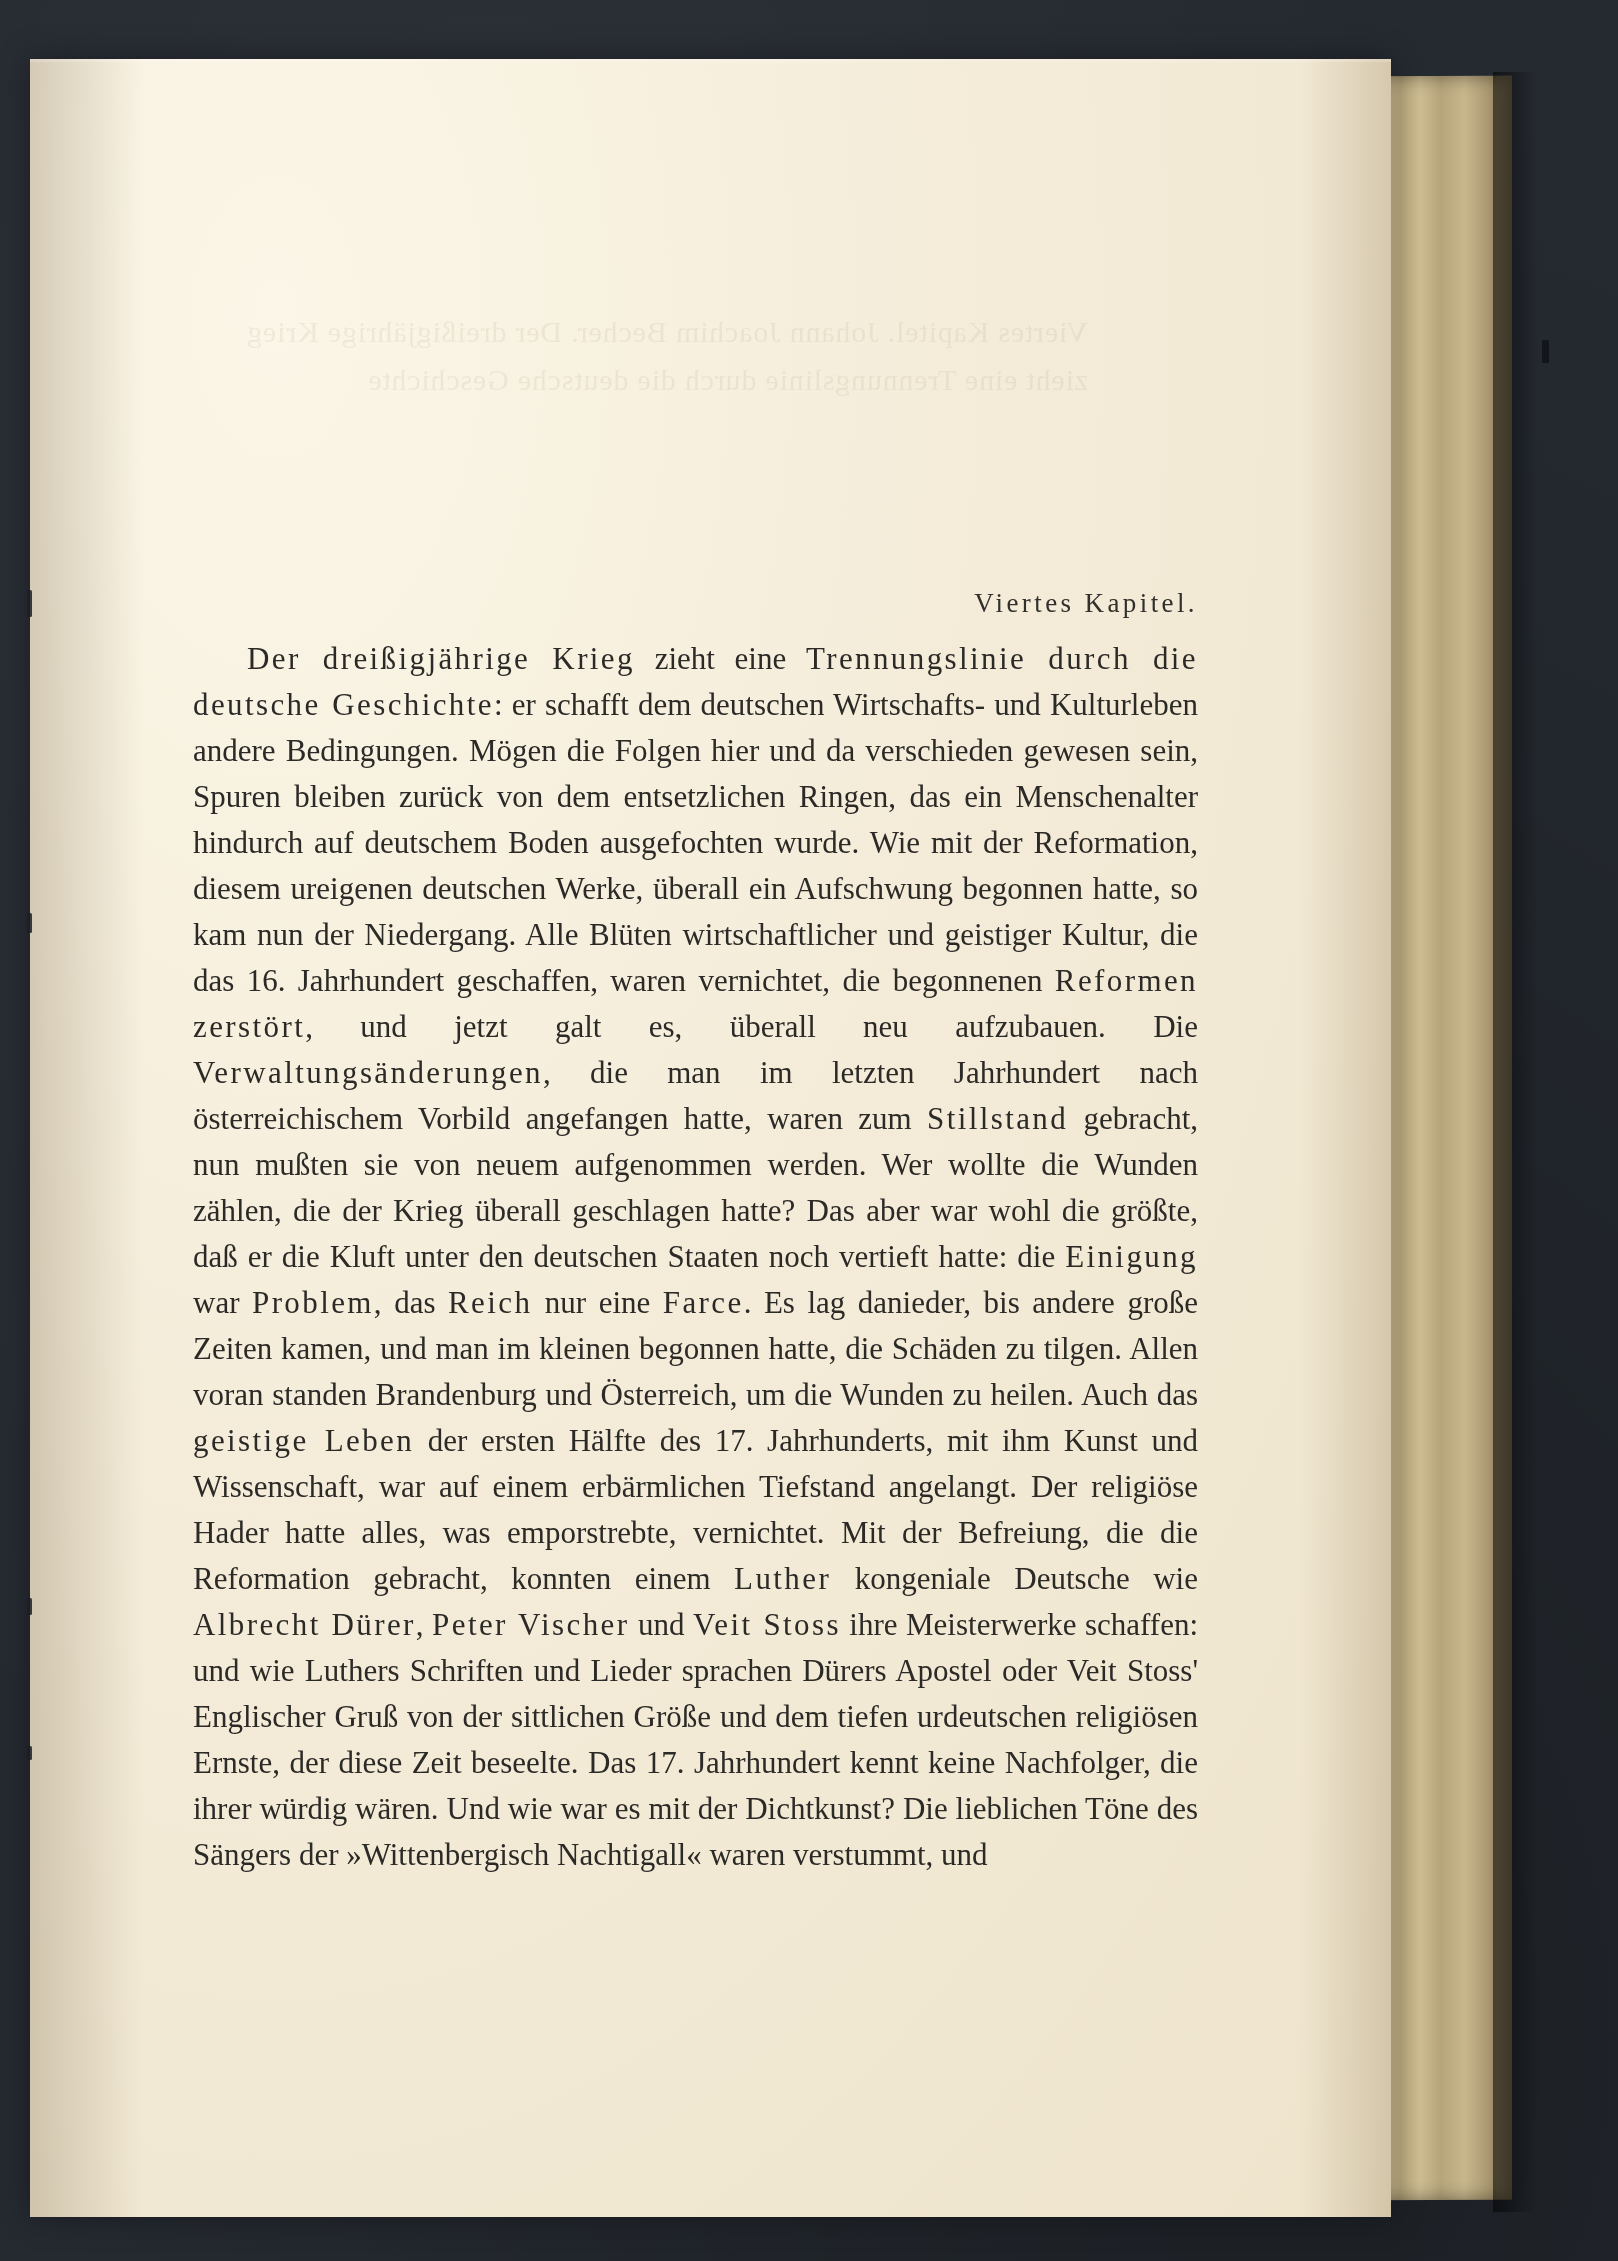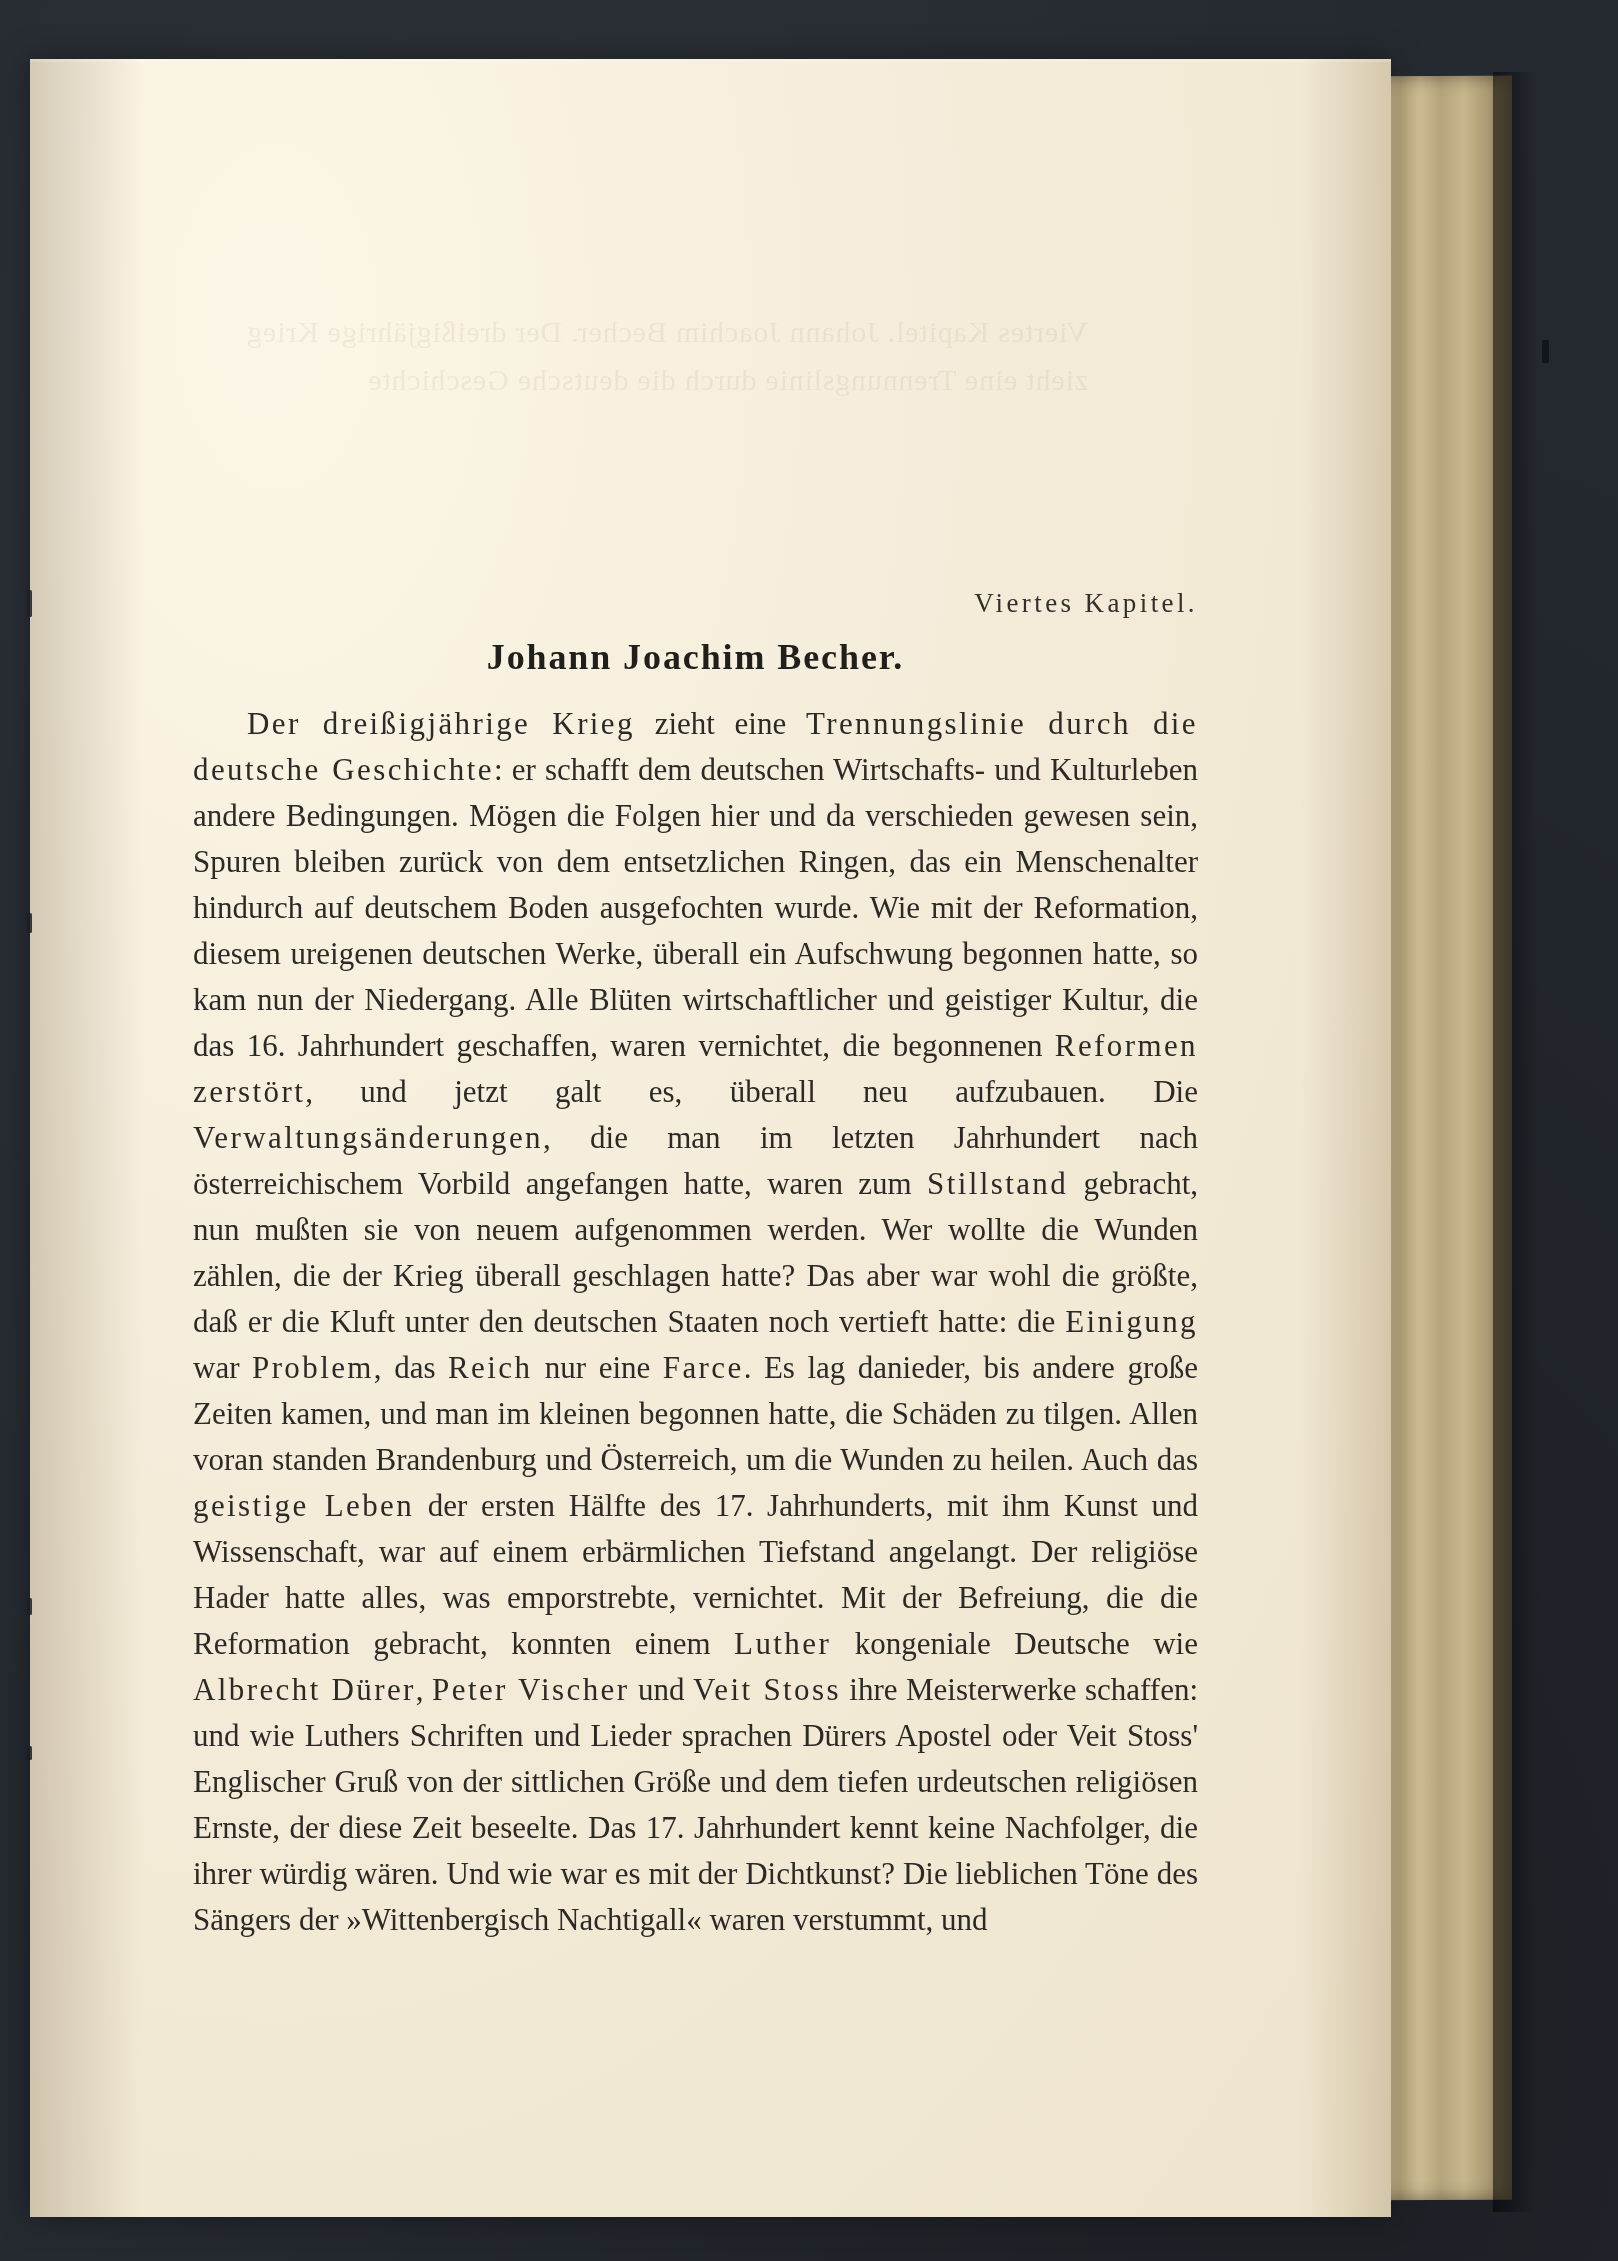--- a/index.html
+++ b/index.html
@@ -158,21 +158,20 @@
 <div id="backdrop"></div>
 
 <div id="book-block"></div>
 <div id="book-edge-shadow"></div>
 
 <div id="page">
   <div id="bleed">Viertes Kapitel. Johann Joachim Becher. Der dreißigjährige Krieg zieht eine Trennungslinie durch die deutsche Geschichte</div>
 
   <div id="text-column">
     <div id="chapter-label">Viertes Kapitel.</div>
-    <div id="chapter-title">Johann Joachim Becher.</div>
     <div id="body-text"><span class="indent"></span><span class="sp">Der dreißigjährige Krieg</span> zieht eine <span class="sp">Trennungslinie durch die deutsche Geschichte</span>: er schafft dem deutschen Wirtschafts- und Kulturleben andere Bedingungen. Mögen die Folgen hier und da verschieden gewesen sein, Spuren bleiben zurück von dem entsetzlichen Ringen, das ein Menschenalter hindurch auf deutschem Boden ausgefochten wurde. Wie mit der Reformation, diesem ureigenen deutschen Werke, überall ein Aufschwung begonnen hatte, so kam nun der Niedergang. Alle Blüten wirtschaftlicher und geistiger Kultur, die das 16. Jahrhundert geschaffen, waren vernichtet, die begonnenen <span class="sp">Reformen zerstört</span>, und jetzt galt es, überall neu aufzubauen. Die <span class="sp">Verwaltungsänderungen</span>, die man im letzten Jahrhundert nach österreichischem Vorbild angefangen hatte, waren zum <span class="sp">Stillstand</span> gebracht, nun mußten sie von neuem aufgenommen werden. Wer wollte die Wunden zählen, die der Krieg überall geschlagen hatte? Das aber war wohl die größte, daß er die Kluft unter den deutschen Staaten noch vertieft hatte: die <span class="sp">Einigung</span> war <span class="sp">Problem</span>, das <span class="sp">Reich</span> nur eine <span class="sp">Farce</span>. Es lag danieder, bis andere große Zeiten kamen, und man im kleinen begonnen hatte, die Schäden zu tilgen. Allen voran standen Brandenburg und Österreich, um die Wunden zu heilen. Auch das <span class="sp">geistige Leben</span> der ersten Hälfte des 17. Jahrhunderts, mit ihm Kunst und Wissenschaft, war auf einem erbärmlichen Tiefstand angelangt. Der religiöse Hader hatte alles, was emporstrebte, vernichtet. Mit der Befreiung, die die Reformation gebracht, konnten einem <span class="sp">Luther</span> kongeniale Deutsche wie <span class="sp">Albrecht Dürer</span>, <span class="sp">Peter Vischer</span> und <span class="sp">Veit Stoss</span> ihre Meisterwerke schaffen: und wie Luthers Schriften und Lieder sprachen Dürers Apostel oder Veit Stoss' Englischer Gruß von der sittlichen Größe und dem tiefen urdeutschen religiösen Ernste, der diese Zeit beseelte. Das 17. Jahrhundert kennt keine Nachfolger, die ihrer würdig wären. Und wie war es mit der Dichtkunst? Die lieblichen Töne des Sängers der »Wittenbergisch Nachtigall« waren verstummt, und</div>
   </div>
 </div>
 
 <div id="page-top-edge"></div>
 
 <div class="speck" style="left:27px; top:590px; width:5.3px; height:27px;"></div>
 <div class="speck" style="left:27px; top:913px; width:5.3px; height:19.7px;"></div>
 <div class="speck" style="left:27px; top:1598px; width:5.3px; height:16.6px;"></div>
 <div class="speck" style="left:27px; top:1746px; width:5.3px; height:13.6px;"></div>

